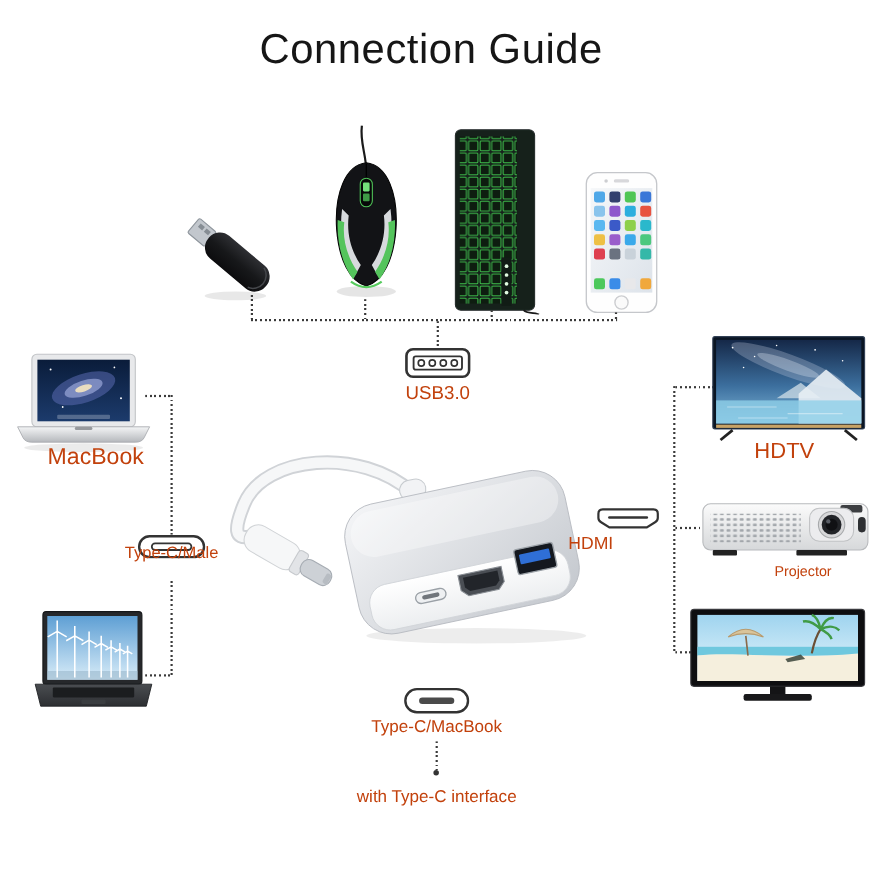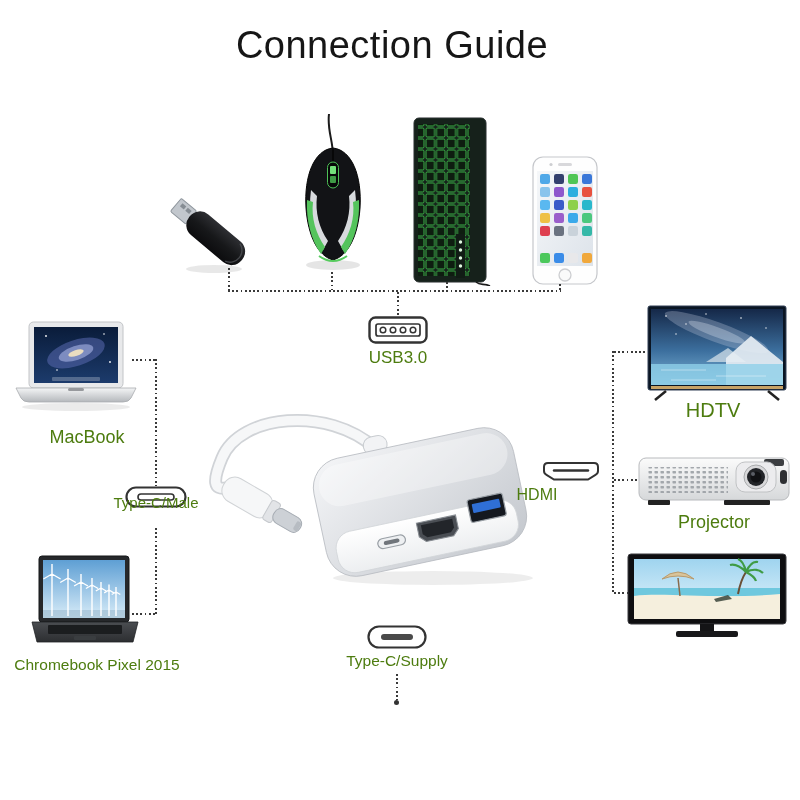--- a/index.html
+++ b/index.html
@@ -4,21 +4,21 @@
 <style>
   html,body { margin:0; padding:0; background:#ffffff; }
   .canvas {
     position:relative; width:800px; height:800px; background:#ffffff;
     font-family:"Liberation Sans", sans-serif; overflow:hidden;border-radius:27px;
   }
   .title {
     position:absolute; top:24px; left:392px; transform:translateX(-50%);
     font-size:38px; font-weight:400; color:#161616; letter-spacing:.5px; white-space:nowrap;
   }
-  .lbl { position:absolute; transform:translateX(-50%); color:#4d7c0f; white-space:nowrap; }
+  .lbl { position:absolute; transform:translateX(-50%); color:#c2410c; white-space:nowrap; }
   .dv { position:absolute; width:2px;
         background-image:repeating-linear-gradient(to bottom,#3a3a3a 0 1.8px,transparent 1.8px 4.2px); }
   .dh { position:absolute; height:2px;
         background-image:repeating-linear-gradient(to right,#3a3a3a 0 1.8px,transparent 1.8px 4.2px); }
   .dev, .port { position:absolute; }
   svg { display:block; }
   .enddot { position:absolute; width:5px; height:5px; border-radius:50%; background:#333; }
 </style>
 </head>
 <body>
@@ -167,21 +167,21 @@
       </g>
       <circle cx="34" cy="16" r="0.9" fill="#fff"></circle>
         <circle cx="92" cy="14" r="0.8" fill="#fff"></circle>
       <circle cx="45" cy="50" r="0.8" fill="#fff"></circle>
         <circle cx="98" cy="42" r="0.9" fill="#fff"></circle>
       <rect x="40" y="57" width="48" height="4" rx="1" fill="#ffffff" opacity="0.25"></rect>
       <path d="M4 68 H124 L119 78 Q117 82 111 82 H17 Q11 82 9 78 Z" fill="url(#alu)" stroke="#a8abaf" stroke-width="0.8"></path>
       <rect x="56" y="68" width="16" height="3" rx="1.5" fill="#97999d"></rect>
     </svg>
   </div>
-  <div class="lbl" style="left:87px;top:427px;font-size:18px">MacBook</div>
+  <div class="lbl" style="left:87px;top:404px;font-size:21px">MacBook</div>
 
   <div class="dh" style="left:132px;top:359px;width:25px"></div>
   <div class="dv" style="left:155px;top:359px;height:127px"></div>
   <div class="dv" style="left:155px;top:528px;height:86px"></div>
   <div class="dh" style="left:132px;top:613px;width:25px"></div>
 
   <div class="port" style="left:125px;top:486px">
     <svg width="62" height="22" viewBox="0 0 62 22">
       <rect x="1.5" y="1.5" width="59" height="19" rx="9.5" fill="#ffffff" stroke="#333" stroke-width="2.2"></rect>
       <rect x="13" y="8" width="36" height="6" rx="3" fill="none" stroke="#333" stroke-width="1.6"></rect>
@@ -209,21 +209,20 @@
                M55 62 V28 M55 28 L55 20 M55 28 L48.1 32 M55 28 L61.9 32
                M66 62 V31 M66 31 L66 24 M66 31 L59.9 34.5 M66 31 L72.1 34.5
                M75 62 V34 M75 34 L75 28 M75 34 L69.8 37 M75 34 L80.2 37
                M83 62 V36 M83 36 L83 30.5 M83 36 L78.2 38.8 M83 36 L87.8 38.8
                M90 62 V38 M90 38 L90 33 M90 38 L85.7 40.5 M90 38 L94.3 40.5" stroke="#ffffff" stroke-width="1.4" fill="none"></path>
       <path d="M6 68 H112 L107 88 H11 Z" fill="url(#cbBase)" stroke="#202224" stroke-width="0.8"></path>
       <rect x="22" y="71" width="74" height="9" rx="1" fill="#1b1d1f"></rect>
       <rect x="48" y="82" width="22" height="4" rx="1" fill="#3a3d40"></rect>
     </svg>
   </div>
-  <div class="lbl" style="left:97px;top:656px;font-size:15.5px">Chromebook Pixel 2015</div>
 
   <div class="dev" style="left:178px;top:398px">
     <svg width="364" height="196" viewBox="0 0 364 196">
       <defs>
         <linearGradient id="hubGrad" x1="0" y1="0" x2="1" y2="1">
           <stop offset="0" stop-color="#f5f6f8"></stop>
             <stop offset="1" stop-color="#c3c7cd"></stop>
         </linearGradient>
         <linearGradient id="faceGrad" x1="0" y1="0" x2="0" y2="1">
           <stop offset="0" stop-color="#ffffff"></stop>
@@ -319,21 +318,21 @@
       <rect x="100" y="12" width="40" height="30" rx="9" fill="#ececee" stroke="#c0c2c4"></rect>
       <circle cx="120" cy="27" r="12" fill="#d8d8da" stroke="#a8aaac"></circle>
       <circle cx="120" cy="27" r="9" fill="#222428"></circle>
       <circle cx="120" cy="27" r="5.5" fill="#101114"></circle>
       <circle cx="117" cy="24" r="2" fill="#5a5e66"></circle>
       <rect x="144" y="20" width="7" height="14" rx="3.5" fill="#2e3033"></rect>
       <rect x="12" y="50" width="22" height="5" rx="1" fill="#222"></rect>
       <rect x="88" y="50" width="46" height="5" rx="1" fill="#222"></rect>
     </svg>
   </div>
-  <div class="lbl" style="left:714px;top:512px;font-size:18px">Projector</div>
+  <div class="lbl" style="left:730px;top:512px;font-size:13px">Projector</div>
 
   <div class="dev" style="left:626px;top:552px">
     <svg width="162" height="92" viewBox="0 0 162 92">
       <defs>
         <linearGradient id="beachSky" x1="0" y1="0" x2="0" y2="1">
           <stop offset="0" stop-color="#9fd4ef"></stop>
             <stop offset="1" stop-color="#e8f6fc"></stop>
         </linearGradient>
       </defs>
       <rect x="2" y="2" width="158" height="70" rx="3" fill="#0e0e10" stroke="#3a3a3e"></rect>
@@ -350,19 +349,20 @@
       <rect x="50" y="79" width="62" height="6" rx="2" fill="#18181a"></rect>
     </svg>
   </div>
 
   <div class="port" style="left:367px;top:625px">
     <svg width="60" height="24" viewBox="0 0 60 24">
       <rect x="1.5" y="1.5" width="57" height="21" rx="10.5" fill="#ffffff" stroke="#333" stroke-width="2.2"></rect>
       <rect x="14" y="9" width="32" height="6" rx="3" fill="#4a4a4a"></rect>
     </svg>
   </div>
-  <div class="lbl" style="left:397px;top:652px;font-size:15.5px">Type-C/Supply</div>
+  <div class="lbl" style="left:397px;top:652px;font-size:15.5px">Type-C/MacBook</div>
 
   <div class="dv" style="left:396px;top:674px;height:26px"></div>
   <div class="enddot" style="left:394px;top:700px"></div>
 
+  <div class="lbl" style="left:397px;top:716px;font-size:15.5px">with Type-C interface</div>
 
 </div>
 
 </body></html>

